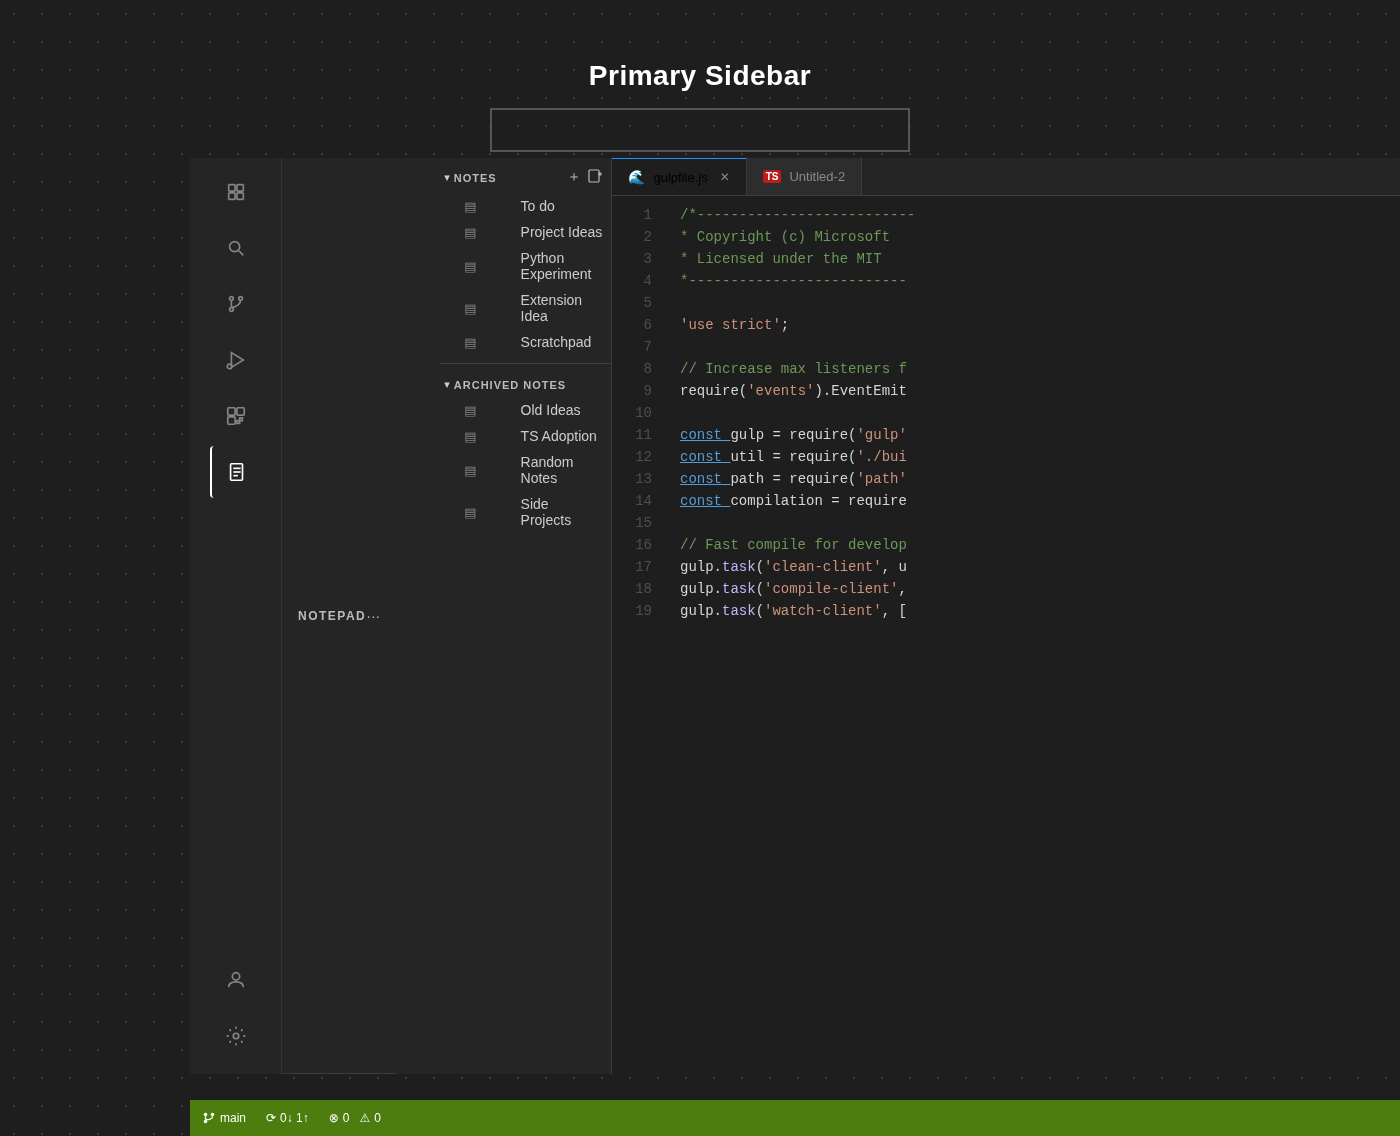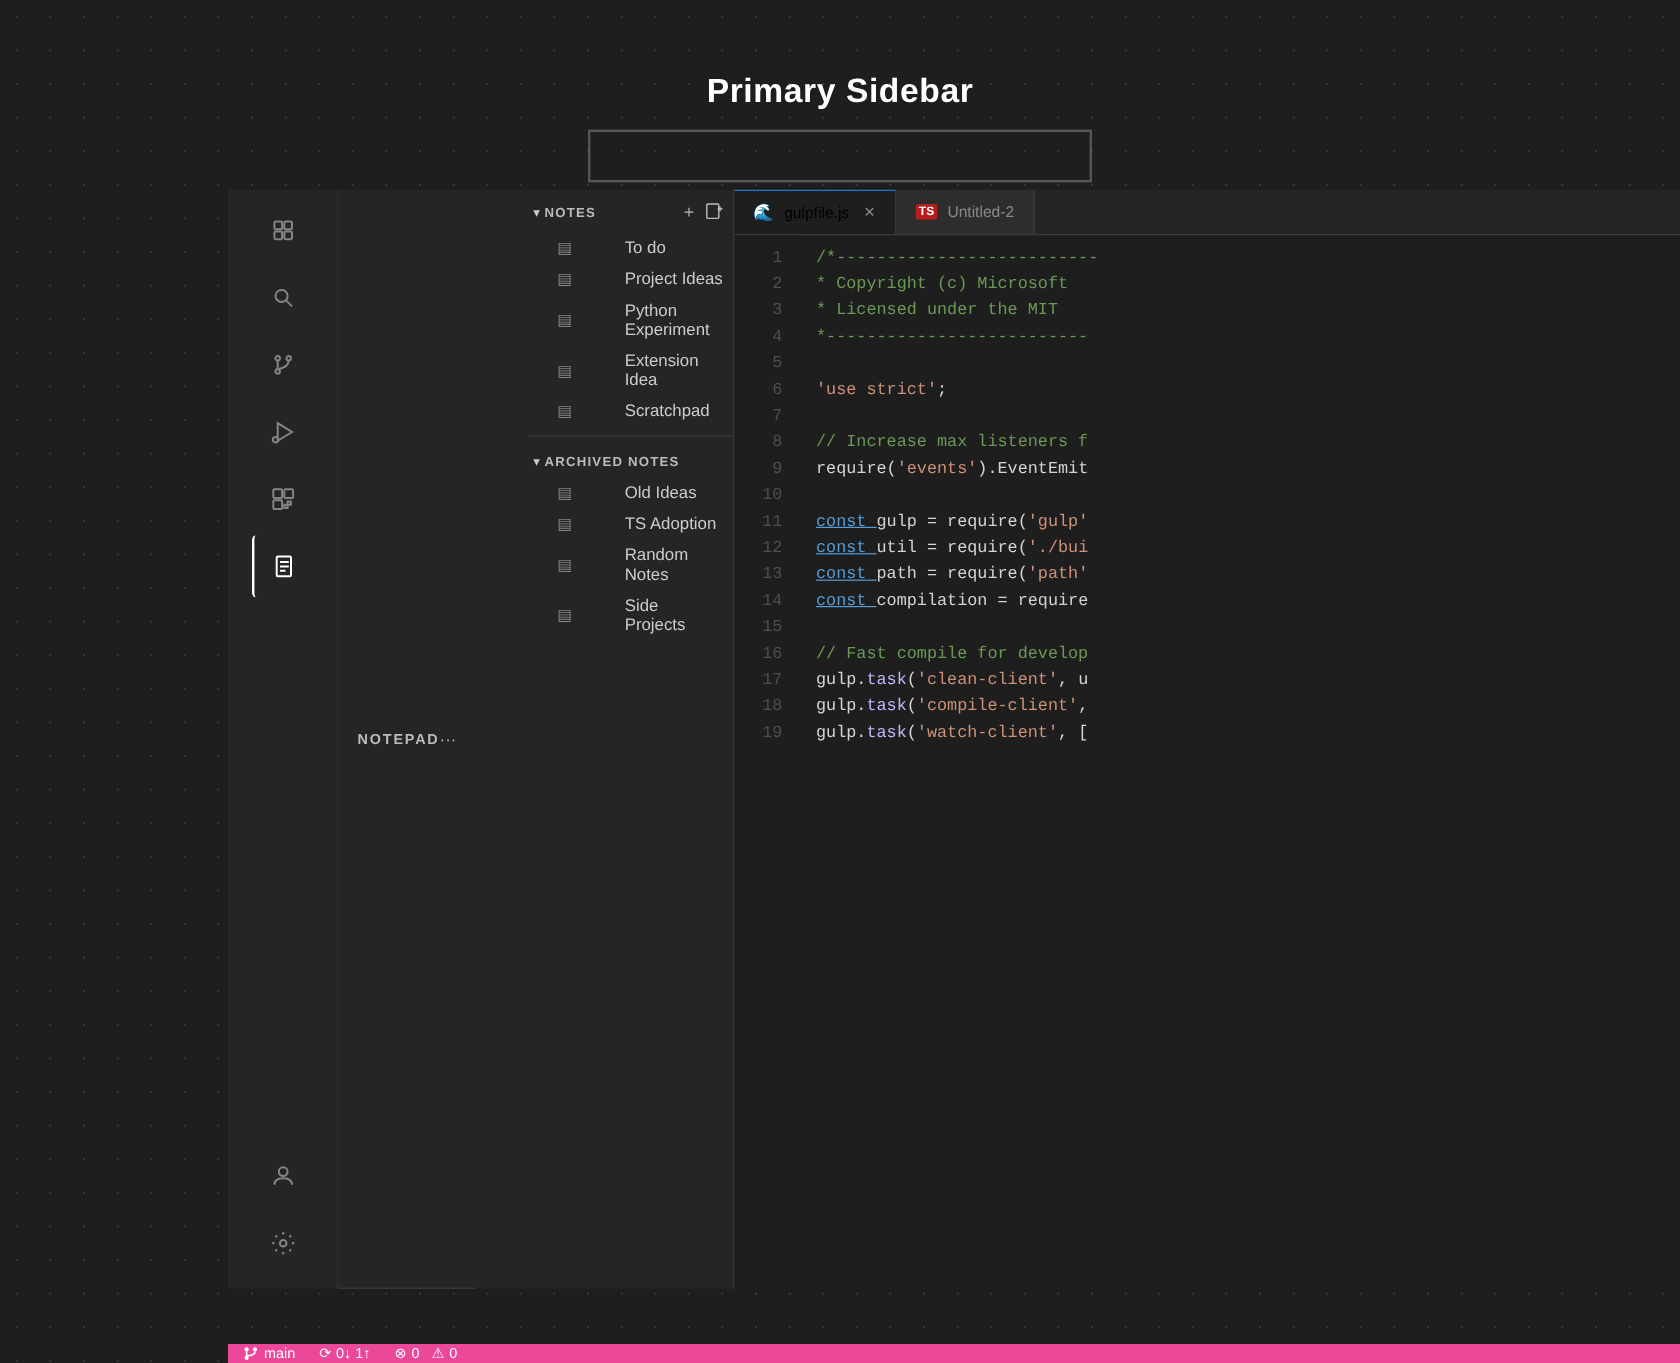--- a/index.html
+++ b/index.html
@@ -311,22 +311,22 @@
     .c-keyword { color: #569cd6; text-decoration: underline; }
     .c-method { color: #c4b5fd; }
     .c-plain { color: #d4d4d4; }
 
     
     .status-bar {
       position: absolute;
       bottom: 0;
       left: 190px;
       right: 0;
-      height: 16px;
-      background-color: #ec4899;
+      height: 36px;
+      background-color: #4d7c0f;
       display: flex;
       align-items: center;
       padding: 0 12px;
       gap: 20px;
       font-size: 12px;
       color: #ffffff;
     }
 
     .status-item {
       display: flex;

